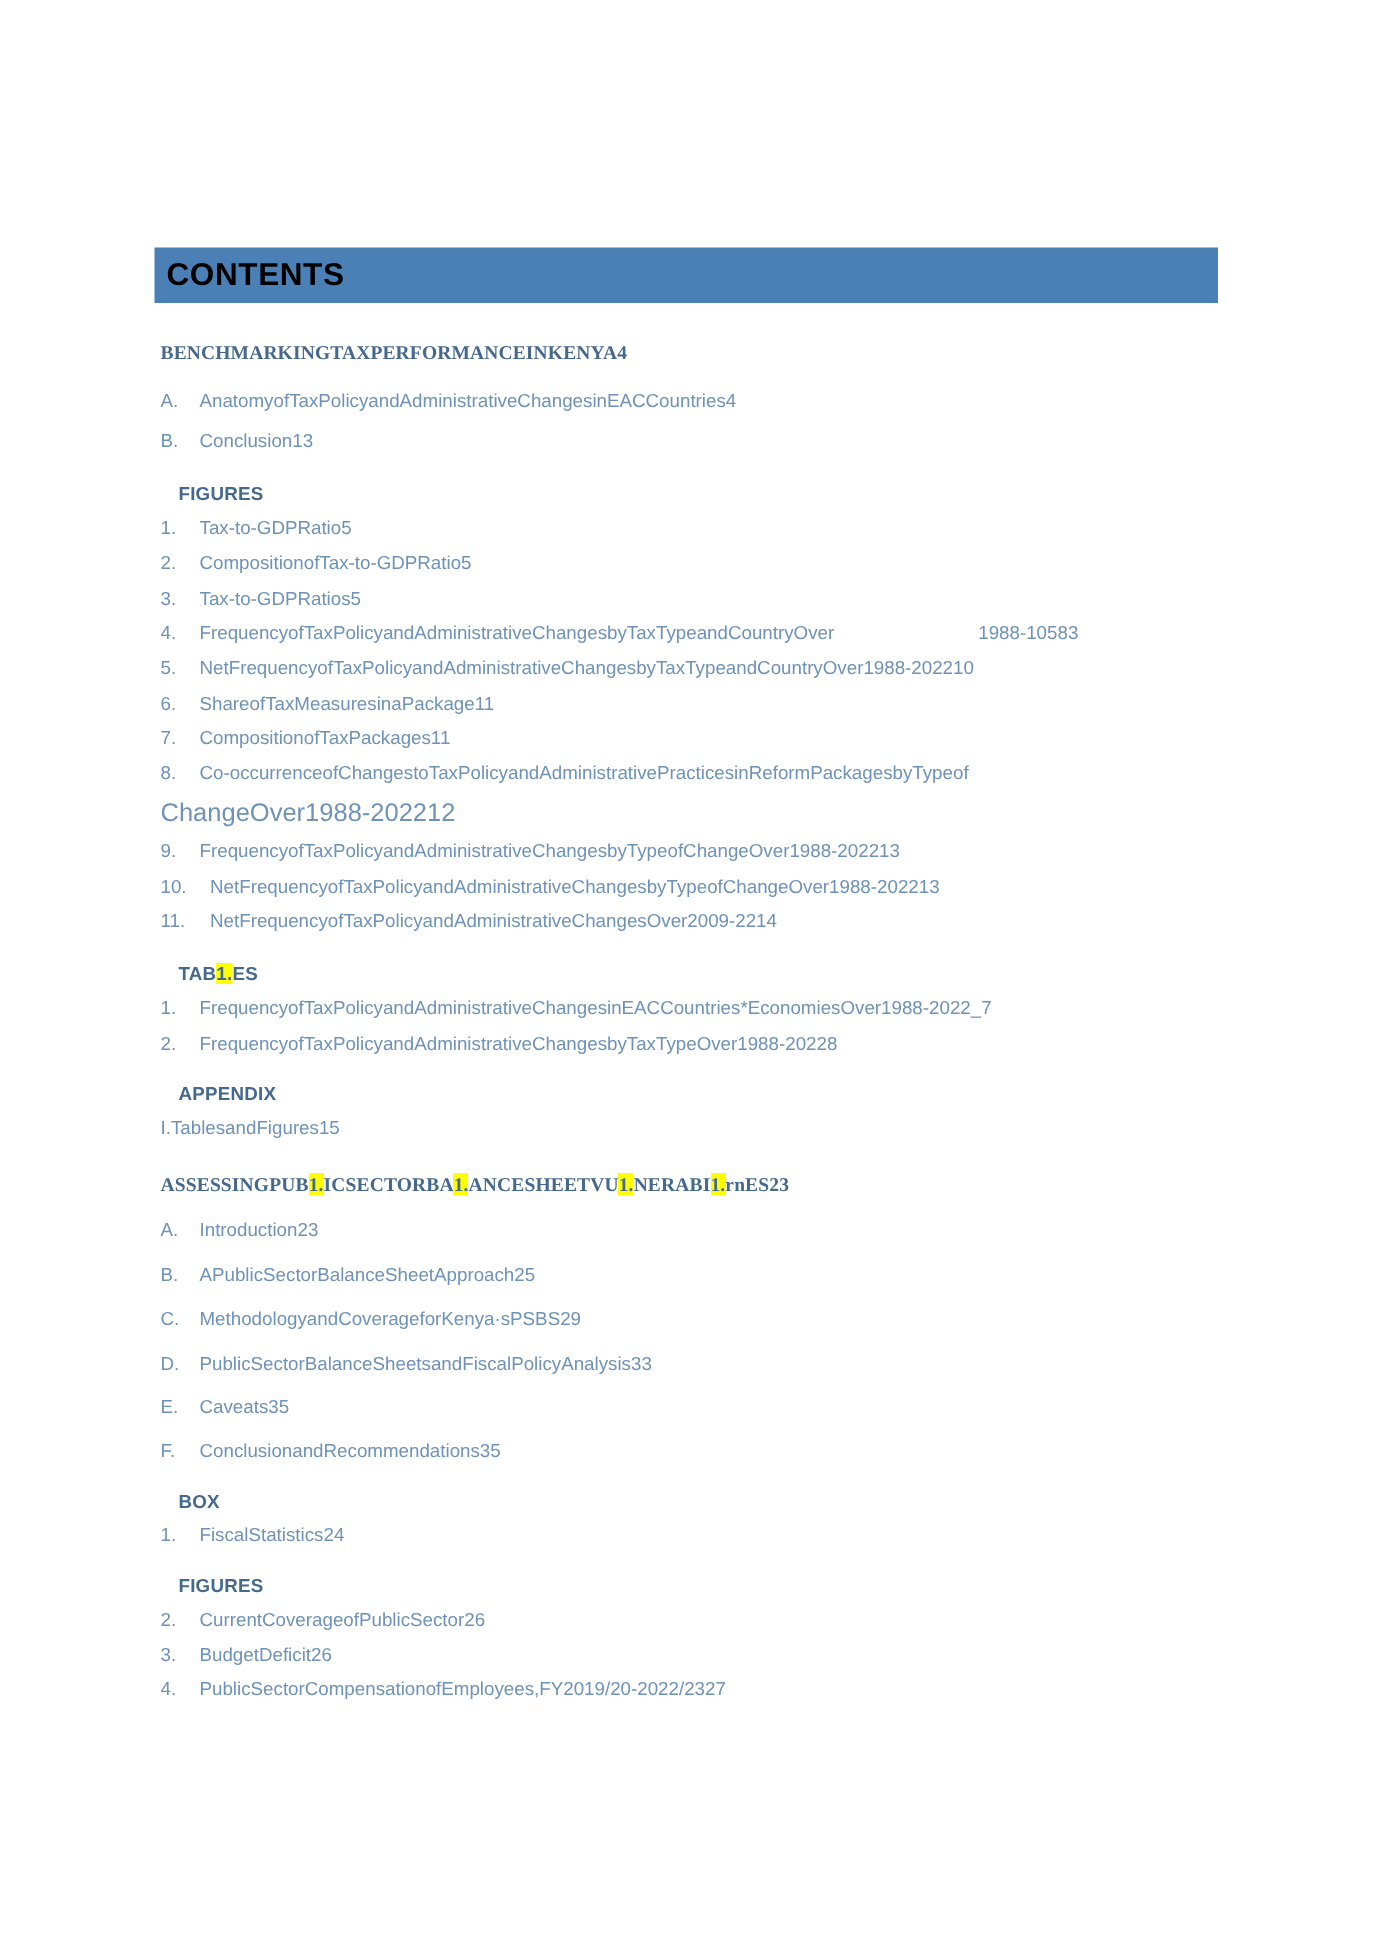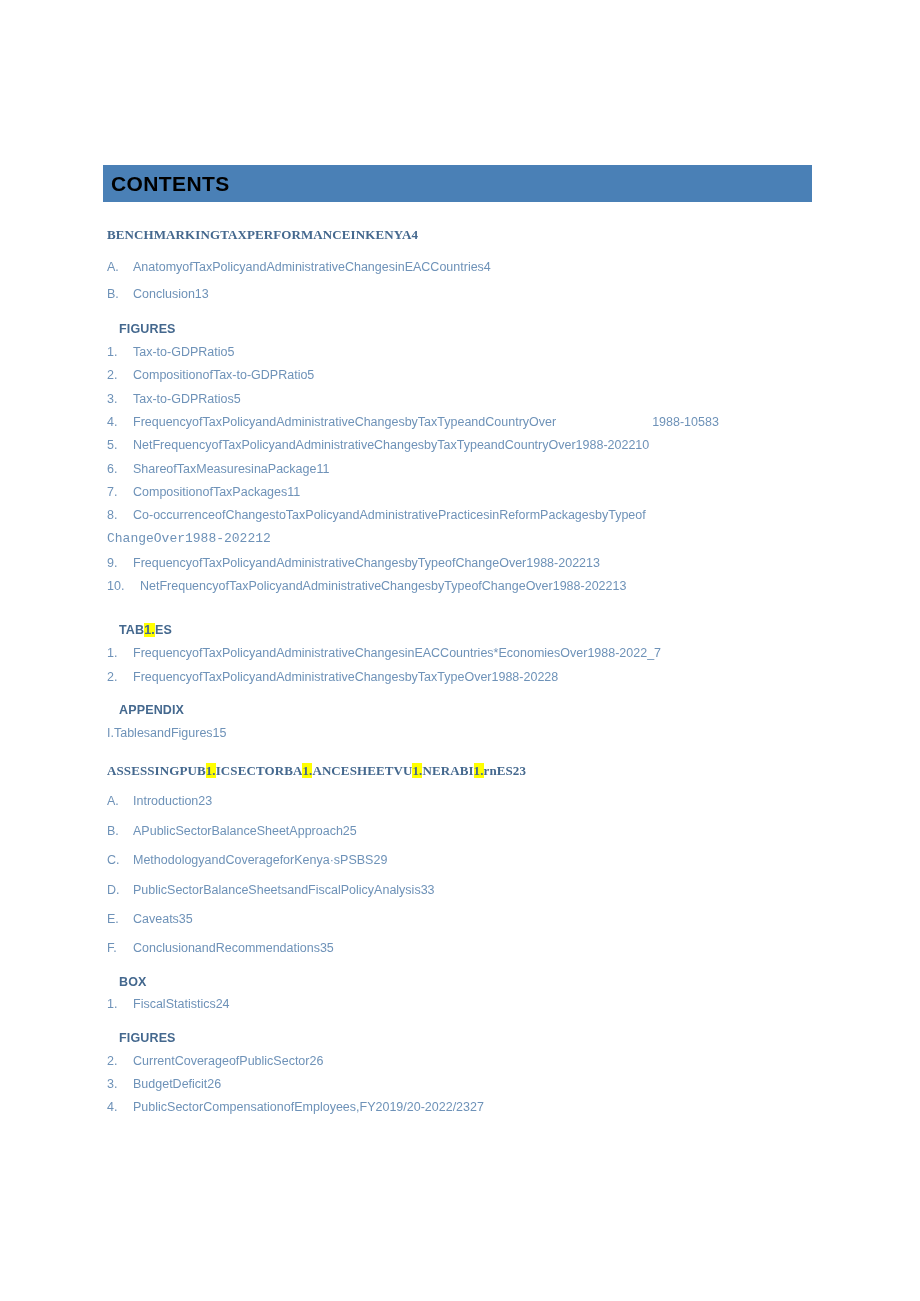--- a/index.html
+++ b/index.html
@@ -87,23 +87,22 @@
   .entry .txt {
     flex: 1 1 auto;
   }
   .entry-plain {
     color: #6e92b8;
     font-size: 12.5px;
     line-height: 1.15;
   }
   .cont-line {
     color: #6e92b8;
-    font-size: 13px;
+    font-size: 17px;
     line-height: 1.15;
-    font-family: Liberation Mono, monospace;
   }
 
   .tabgap {
     display: inline-block;
     width: 96px;
   }
 
   .hl {
     background: #ffff00;
     color: #44688e;
@@ -192,20 +191,24 @@
     <div class="entry">
       <span class="num">9.</span>
       <span class="txt">FrequencyofTaxPolicyandAdministrativeChangesbyTypeofChangeOver1988-202213</span>
     </div>
     <div class="row-n"></div>
     <div class="entry">
       <span class="num wide">10.</span>
       <span class="txt">NetFrequencyofTaxPolicyandAdministrativeChangesbyTypeofChangeOver1988-202213</span>
     </div>
     <div class="row-n"></div>
+    <div class="entry">
+      <span class="num wide">11.</span>
+      <span class="txt">NetFrequencyofTaxPolicyandAdministrativeChangesOver2009-2214</span>
+    </div>
 
     <div class="sp-22"></div>
 
     <div class="sec-head"><span>TAB</span><span class="hl">1.</span><span>ES</span></div>
     <div class="sp-8"></div>
 
     <div class="entry">
       <span class="num">1.</span>
       <span class="txt">FrequencyofTaxPolicyandAdministrativeChangesinEACCountries*EconomiesOver1988-2022_7</span>
     </div>

